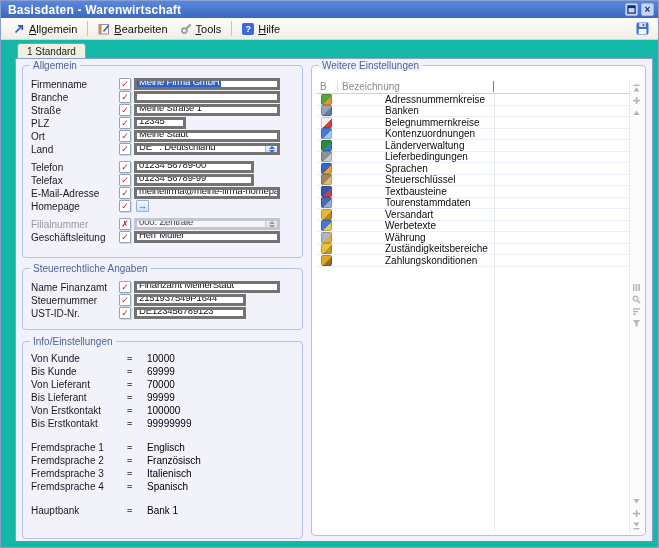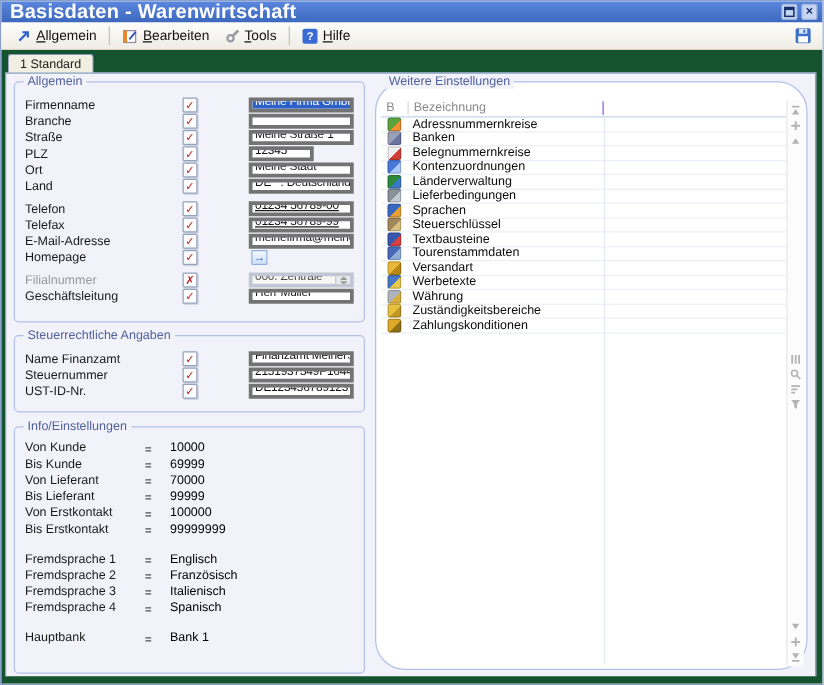--- a/index.html
+++ b/index.html
@@ -6,68 +6,68 @@
   *{box-sizing:border-box;}
   .window{
     width:659px;height:548px;position:relative;margin:0;
     border:1px solid #8aa0cc;background:#fff;
     font-family:"Liberation Sans","DejaVu Sans",sans-serif;
     font-size:10px;color:#1a1a1a;overflow:hidden;
   }
   
   .titlebar{height:17px;background:linear-gradient(180deg,#5a87dd,#3c68bd);
     display:flex;align-items:center;padding:0 4px 0 7px;}
-  .title-text{color:#fff;font-weight:bold;font-size:16px;letter-spacing:.2px;text-align:center;}
+  .title-text{color:#fff;font-weight:bold;font-size:12px;letter-spacing:.2px;text-align:center;}
   .tb-btns{margin-left:auto;display:flex;gap:3px;}
   .tb-btn{width:13px;height:13px;background:#c6d6f2;border:1px solid #9db4dd;border-radius:2px;
     display:flex;align-items:center;justify-content:center;cursor:default;}
   .tb-btn svg{display:block;}
   .tb-close{color:#17306b;font-weight:bold;font-size:10px;line-height:10px;}
   
   .menubar{height:22px;background:linear-gradient(180deg,#fdfdfb,#efede5);
     border-bottom:1px solid #d6d4c6;display:flex;align-items:center;padding:0 6px;position:relative;}
   .mi{display:flex;align-items:center;gap:4px;padding:2px 6px;font-size:11px;color:#111;}
   .mic{width:12px;height:12px;display:flex;align-items:center;justify-content:center;}
   .msep{width:1px;height:15px;background:#c6c4b8;margin:0 4px;}
   .help-badge{width:12px;height:12px;background:#3a6ad4;border-radius:2px;color:#fff;
     font-weight:bold;font-size:9px;display:flex;align-items:center;justify-content:center;}
   .save-btn{position:absolute;right:8px;top:4px;width:15px;height:15px;
     display:flex;align-items:center;justify-content:center;}
   
-  .frame{background:#14532d;height:507px;padding:0 5px 6px 3px;}
+  .frame{background:#14b8a6;height:507px;padding:0 5px 6px 14px;}
   .tabstrip{height:18px;display:flex;align-items:flex-end;padding-left:2px;}
   .tab{background:#f1efe2;border:1px solid #8a97b8;border-bottom:none;border-radius:3px 3px 0 0;
     padding:2px 9px 1px 9px;font-size:10px;color:#222;}
   .content{height:483px;background:#f2f3fa;display:flex;gap:8px;padding:2px 6px;border:1px solid #8aa0cc;border-bottom:none;}
   
   .grp{border:1px solid #b3c1e6;border-radius:4px;position:relative;padding:12px 8px 4px 8px;}
   .grp-title{position:absolute;top:-6px;left:7px;background:#f2f3fa;padding:0 3px;
     color:#50619b;font-size:10px;}
   .leftcol{width:281px;flex:none;}
   .rightcol{flex:1;}
   .g-allg{margin-top:4px;height:193px;}
   .g-steuer{margin-top:10px;height:62px;}
   .g-info{margin-top:11px;height:198px;padding-top:10px;}
-  .g-right{margin-top:4px;height:471px;background:#fff;padding:14px 4px 4px 4px;border-radius:24px;}
-  
-  .frow{display:flex;align-items:center;height:12px;margin-bottom:1px;gap:38px;}
+  .g-right{margin-top:4px;height:471px;background:#fff;padding:14px 4px 4px 4px;}
+  
+  .frow{display:flex;align-items:center;height:12px;margin-bottom:1px;}
   .frow.gap{margin-top:6px;}
   .flabel{width:88px;flex:none;font-size:10px;color:#1a1a1a;white-space:nowrap;overflow:hidden;}
   .flabel.dis{color:#9a9a9a;}
   .chk{width:12px;height:12px;flex:none;margin-right:3px;background:#fff;
     border:1px solid #94a2bc;border-radius:1px;display:flex;align-items:center;justify-content:center;
     font-size:9px;line-height:9px;color:#c22028;font-weight:bold;box-shadow:1px 1px 0 rgba(120,130,160,.25);}
   .fctl{height:12px;background:#fff;border:3px solid #737373;display:flex;align-items:flex-end;
     overflow:hidden;position:relative;}
   .fctl.dis{background:#f6f6f6;border-color:#c0c6d4;}
   .fctl .val{font-size:9.5px;line-height:10px;padding:0 2px;white-space:pre;color:#111;letter-spacing:-.15px;}
   .fctl.dis .val{color:#444;}
   .val.sel{background:#2e61c8;color:#fff;}
   .w-wide{width:146px;}
-  .w-mid{width:100px;text-decoration:underline;}
+  .w-mid{width:120px;}
   .w-mid2{width:112px;}
   .w-short{width:52px;}
   .cbtn{margin-left:auto;width:12px;align-self:stretch;background:linear-gradient(180deg,#eef4fd,#c9daf6);
     border-left:1px solid #a9bbda;display:flex;flex-direction:column;align-items:center;justify-content:center;gap:1px;}
   .fctl.dis .cbtn{background:#e8e8e8;border-left-color:#c0c6d4;}
   .tri-u{width:0;height:0;border-left:3px solid transparent;border-right:3px solid transparent;border-bottom:3px solid #3a66c8;}
   .tri-d{width:0;height:0;border-left:3px solid transparent;border-right:3px solid transparent;border-top:3px solid #3a66c8;}
   .fctl.dis .tri-u{border-bottom-color:#9a9a9a}.fctl.dis .tri-d{border-top-color:#9a9a9a}
   .gobtn{width:13px;height:12px;margin-left:2px;background:linear-gradient(180deg,#f2f7fe,#cfe0f8);
     border:1px solid #8fb0e0;border-radius:1px;color:#2458c8;font-size:9px;line-height:10px;
@@ -78,21 +78,21 @@
   .ilabel{width:96px;flex:none;font-size:10px;}
   .ieq{width:20px;flex:none;color:#555;font-weight:bold;font-size:9px;}
   .ival{font-size:10px;color:#000;}
   
   .tbl{position:relative;height:100%;}
   .thead{display:flex;height:14px;align-items:center;border-bottom:1px solid #c3d2ee;color:#8a8a8a;font-size:10px;}
   .th-b{width:22px;padding-left:4px;border-right:1px solid #dcdcdc;}
   .th-bez{width:156px;padding-left:4px;border-right:1px solid #8b5cf6;}
   .th-rest{flex:1;}
   .lrows{position:relative;}
-  .lrow{display:flex;align-items:center;height:11.5px;border-bottom:1px solid #eaeff9;}
+  .lrow{display:flex;align-items:center;height:11.5px;border-bottom:1px solid #eaeff9;gap:44px;}
   .lico{width:11px;height:11px;flex:none;margin-left:5px;border-radius:2px;
     box-shadow:inset 0 0 0 1px rgba(0,0,0,.18);}
   .llabel{margin-left:9px;font-size:10px;color:#0c0c0c;white-space:nowrap;}
   .vline{position:absolute;left:178px;top:14px;bottom:0;width:1px;background:#e4e9f4;}
   .navstrip{position:absolute;right:2px;top:14px;bottom:2px;width:14px;background:#fcfcfc;
     border-left:1px solid #e8e8e8;}
   .navgrp{position:absolute;left:0;right:0;display:flex;flex-direction:column;align-items:center;gap:2px;}
   .ng-top{top:3px;}.ng-mid{top:202px;}.ng-bot{bottom:3px;}
   .nbtn{width:11px;height:10px;display:flex;align-items:center;justify-content:center;}
   .nbtn svg{display:block;}

